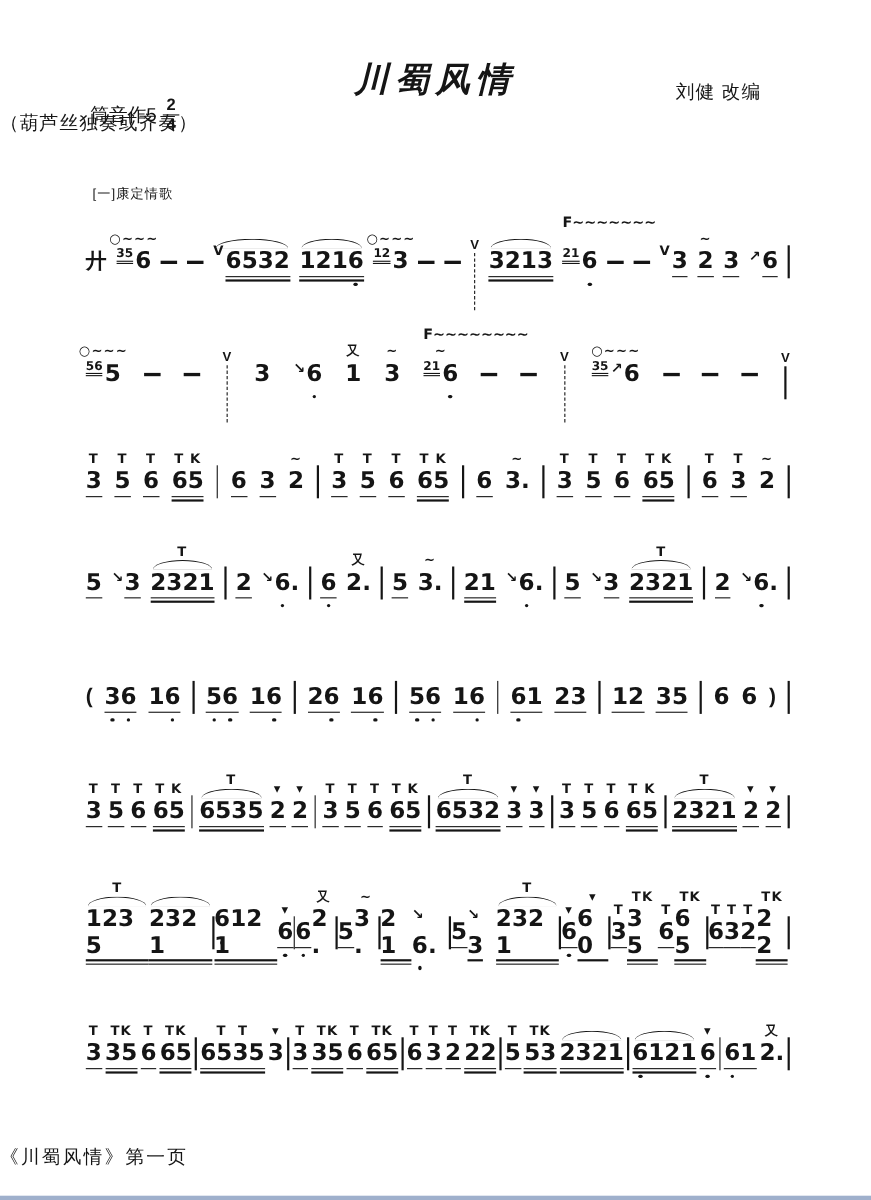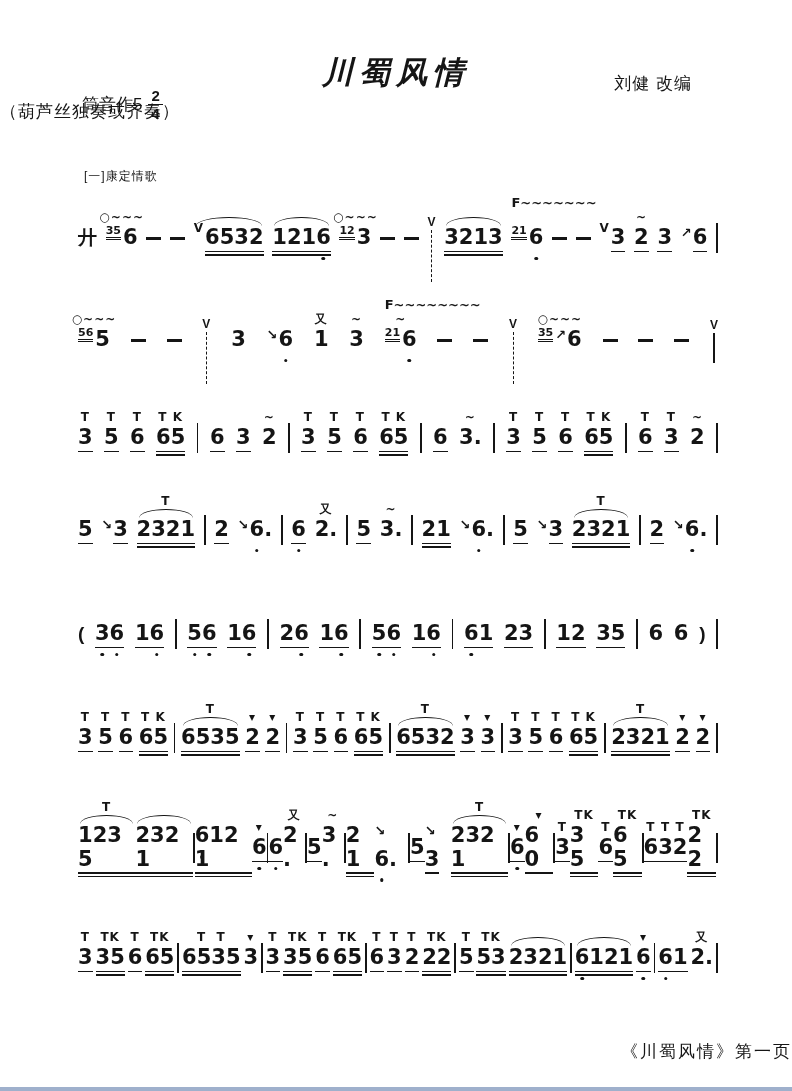--- a/index.html
+++ b/index.html
@@ -32,21 +32,21 @@
   .preV{font-size:12px;font-weight:bold;position:relative;top:-12px;margin-right:2px;}
   .arrow{font-size:13px;font-weight:bold;position:relative;top:-7px;margin-right:1px;}
   .sym{font-size:19px;font-weight:bold;}
   .dash{width:15px;height:3px;background:#151515;flex:none;}
   .barwrap{display:inline-flex;flex-direction:column;align-items:center;flex:none;}
   .barwrap .preV{top:0;margin:0 0 1px 0;}
   .bar{display:inline-block;width:1.8px;height:30px;background:#151515;}
   .bar.dashedbar{width:0;background:none;border-left:1.8px dashed #151515;height:52px;margin-bottom:-20px;}
 
   
-  .footer{position:absolute;left:0;right:0;top:1040px;text-align:right;font-size:17px;letter-spacing:2px;}
+  .footer{position:absolute;left:0;right:12px;top:1040px;text-align:left;font-size:17px;letter-spacing:2px;}
   .watermark{position:absolute;right:14px;top:1018px;display:flex;align-items:center;gap:6px;color:#cccccc;}
   .wm-text{display:flex;flex-direction:column;align-items:flex-start;line-height:1;}
   .wm-name{font-size:30px;font-weight:bold;color:#d4d4d4;letter-spacing:4px;font-family:"Liberation Serif","DejaVu Serif",serif;}
   .wm-url{font-size:9.5px;color:#c6c6c6;letter-spacing:1.5px;margin-top:3px;}
   .bottom-edge{position:absolute;left:0;right:0;bottom:0;height:4px;background:#9fb0cc;}
 </style>
 </head>
 <body>
 
 <div id="page">

